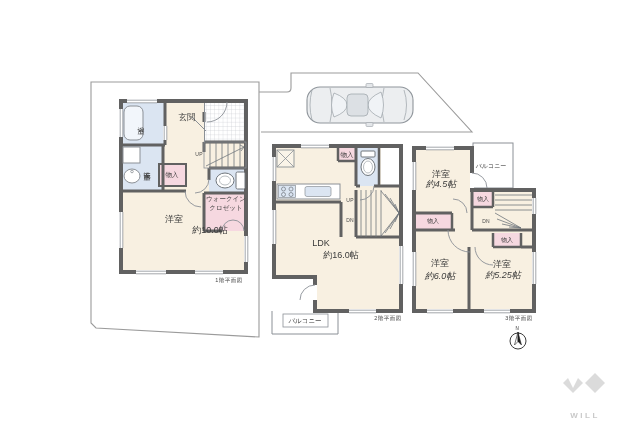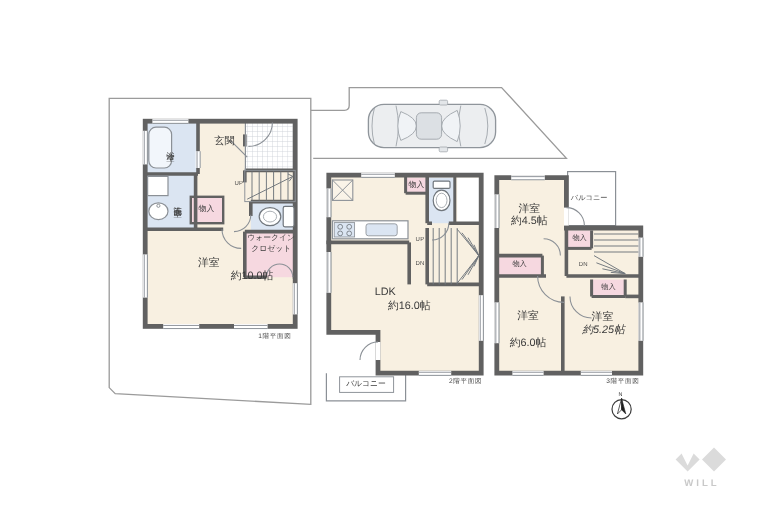--- a/index.html
+++ b/index.html
@@ -9,21 +9,21 @@
   .lbl{position:absolute;transform:translate(-50%,-50%);white-space:nowrap;line-height:1;
        color:#3b3b3b;font-family:"Liberation Sans",sans-serif;}
   .s9{font-size:9px;text-align:center;}
   .s85{font-size:8.5px;}
   .s7v{font-size:7px;writing-mode:vertical-rl;text-orientation:upright;letter-spacing:1px;}
   .s65{font-size:6.5px;}
   .s6{font-size:6px;}
   .cap{font-size:5.5px;color:#474747;letter-spacing:0.5px;}
   .updn{font-size:5px;color:#4a4a4a;letter-spacing:0.2px;}
   .north{font-size:4.5px;color:#333;}
-  .willtxt{font-size:8px;font-weight:bold;letter-spacing:2.5px;color:#c9c9c9;}
+  .willtxt{font-size:8px;font-weight:bold;letter-spacing:2.5px;color:#c9c9c9;margin-top:13px;}
 </style>
 </head>
 <body>
 
 <div class="canvas">
 <svg width="640" height="427" viewBox="0 0 640 427">
   <defs>
     <pattern id="hatch" width="4.2" height="4.2" patternUnits="userSpaceOnUse">
       <path d="M0 0H4.2M0 0V4.2" stroke="#c6cad1" stroke-width="0.6" fill="none"></path>
     </pattern>
@@ -274,27 +274,27 @@
 
 <div class="lbl s65" style="left:347px;top:155px;">物入</div>
 <div class="lbl updn" style="left:350px;top:200px;">UP</div>
 <div class="lbl updn" style="left:350px;top:220px;">DN</div>
 <div class="lbl s9" style="left:321px;top:243px;">LDK</div>
 <div class="lbl s9" style="left:341px;top:255px;">約16.0帖</div>
 <div class="lbl s65" style="left:305px;top:321px;">バルコニー</div>
 <div class="lbl cap" style="left:388px;top:319px;">2階平面図</div>
 
 <div class="lbl s9" style="left:441px;top:174px;">洋室</div>
-<div class="lbl s9" style="left:441px;top:184px;">約4.5帖</div>
+<div class="lbl s9" style="left:441px;top:184px;font-style:italic;">約4.5帖</div>
 <div class="lbl s6" style="left:491px;top:166px;">バルコニー</div>
 <div class="lbl s6" style="left:483px;top:199px;">物入</div>
 <div class="lbl updn" style="left:486px;top:221px;">DN</div>
 <div class="lbl s6" style="left:433px;top:221px;">物入</div>
 <div class="lbl s6" style="left:507px;top:240px;">物入</div>
 <div class="lbl s9" style="left:440px;top:263px;">洋室</div>
-<div class="lbl s9" style="left:440px;top:286px;">約6.0帖</div>
+<div class="lbl s9" style="left:440px;top:276px;font-style:italic;">約6.0帖</div>
 <div class="lbl s9" style="left:502px;top:264px;">洋室</div>
 <div class="lbl s9" style="left:503px;top:275px;font-style:italic;">約5.25帖</div>
 <div class="lbl cap" style="left:519px;top:319px;">3階平面図</div>
 
 <div class="lbl north" style="left:517px;top:329px;">N</div>
 <div class="lbl willtxt" style="left:585px;top:403px;">WILL</div>
 </div>
 
 </body></html>

